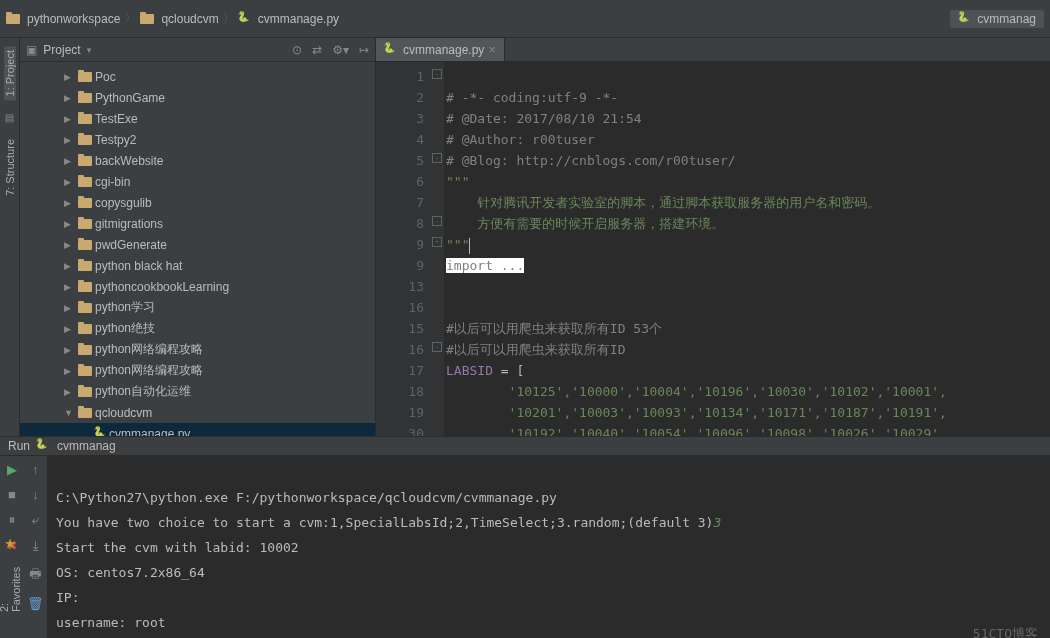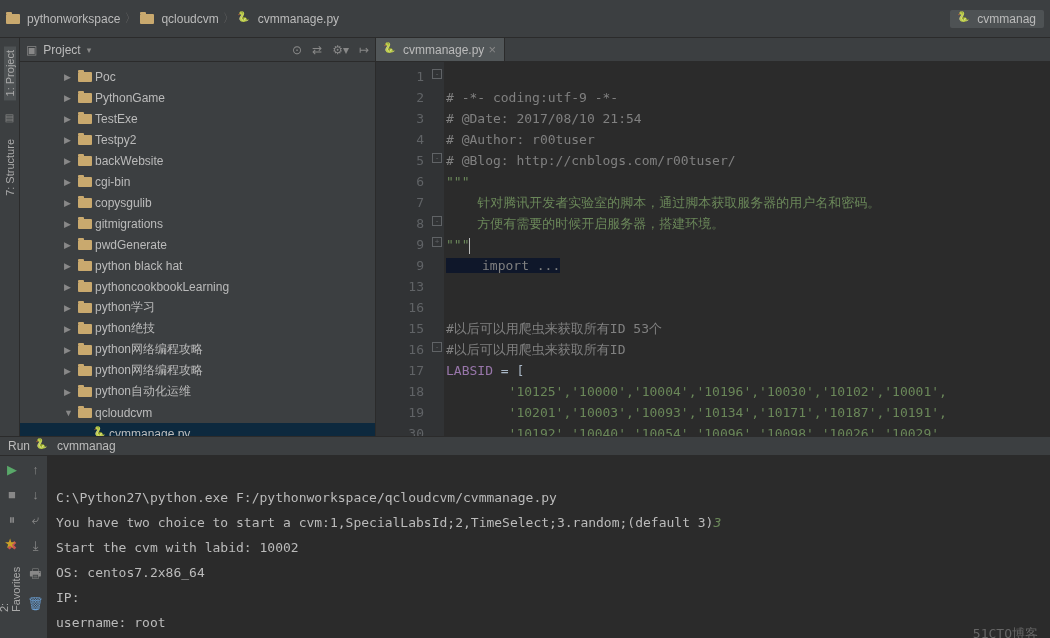--- a/index.html
+++ b/index.html
@@ -31,21 +31,21 @@
 .etab { display:flex; align-items:center; padding:0 8px; background:#515658; border-right:1px solid #2b2b2b; gap:4px; }
 .etab .x { color:#888; cursor:pointer; font-size:13px; }
 .code-area { flex:1; display:flex; overflow:hidden; }
 .gutter { width:54px; background:#313335; color:#606366; text-align:right; padding:4px 6px 4px 0; font-family:Consolas,monospace; font-size:13px; line-height:21px; }
 .fold-col { width:14px; background:#313335; position:relative; }
 .fold-mark { position:absolute; left:2px; width:10px; height:10px; border:1px solid #606366; font-size:8px; line-height:8px; text-align:center; color:#606366; cursor:pointer; }
 .code { flex:1; font-family:Consolas,"Microsoft YaHei",monospace; font-size:13px; line-height:21px; padding:4px 0 4px 2px; white-space:pre; color:#a9b7c6; overflow:hidden; position:relative; }
 .c-comment { color:#808080; }
 .c-string { color:#6a8759; }
 .c-var { color:#9876aa; }
-.c-fold { background:#0f172a; color:#808080;padding-left:36px; }
+.c-fold { background:#ffffff; color:#808080; }
 .cursor { display:inline-block; width:1px; height:16px; background:#bbb; vertical-align:middle; }
 .code-hl { position:absolute; left:0; right:0; height:21px; background:#323232; z-index:-1; }
 .run-bar { height:20px; background:#3c3f41; border-top:1px solid #2b2b2b; border-bottom:1px solid #2b2b2b; display:flex; align-items:center; padding:0 8px; gap:6px; }
 .run-panel { height:196px; display:flex; background:#2b2b2b; }
 .run-left { width:24px; background:#3c3f41; display:flex; flex-direction:column; align-items:center; padding-top:6px; gap:10px; }
 .run-left span { cursor:pointer; font-size:13px; }
 .run-mid { width:24px; background:#3c3f41; border-right:1px solid #2b2b2b; display:flex; flex-direction:column; align-items:center; padding-top:6px; gap:10px; }
 .run-mid span { cursor:pointer; font-size:13px; color:#888; }
 .console { flex:1; font-family:Consolas,monospace; font-size:13px; line-height:25px; padding:4px 8px; color:#bbb; white-space:pre; position:relative; }
 .console .in { color:#6a8759; font-style:italic; }

